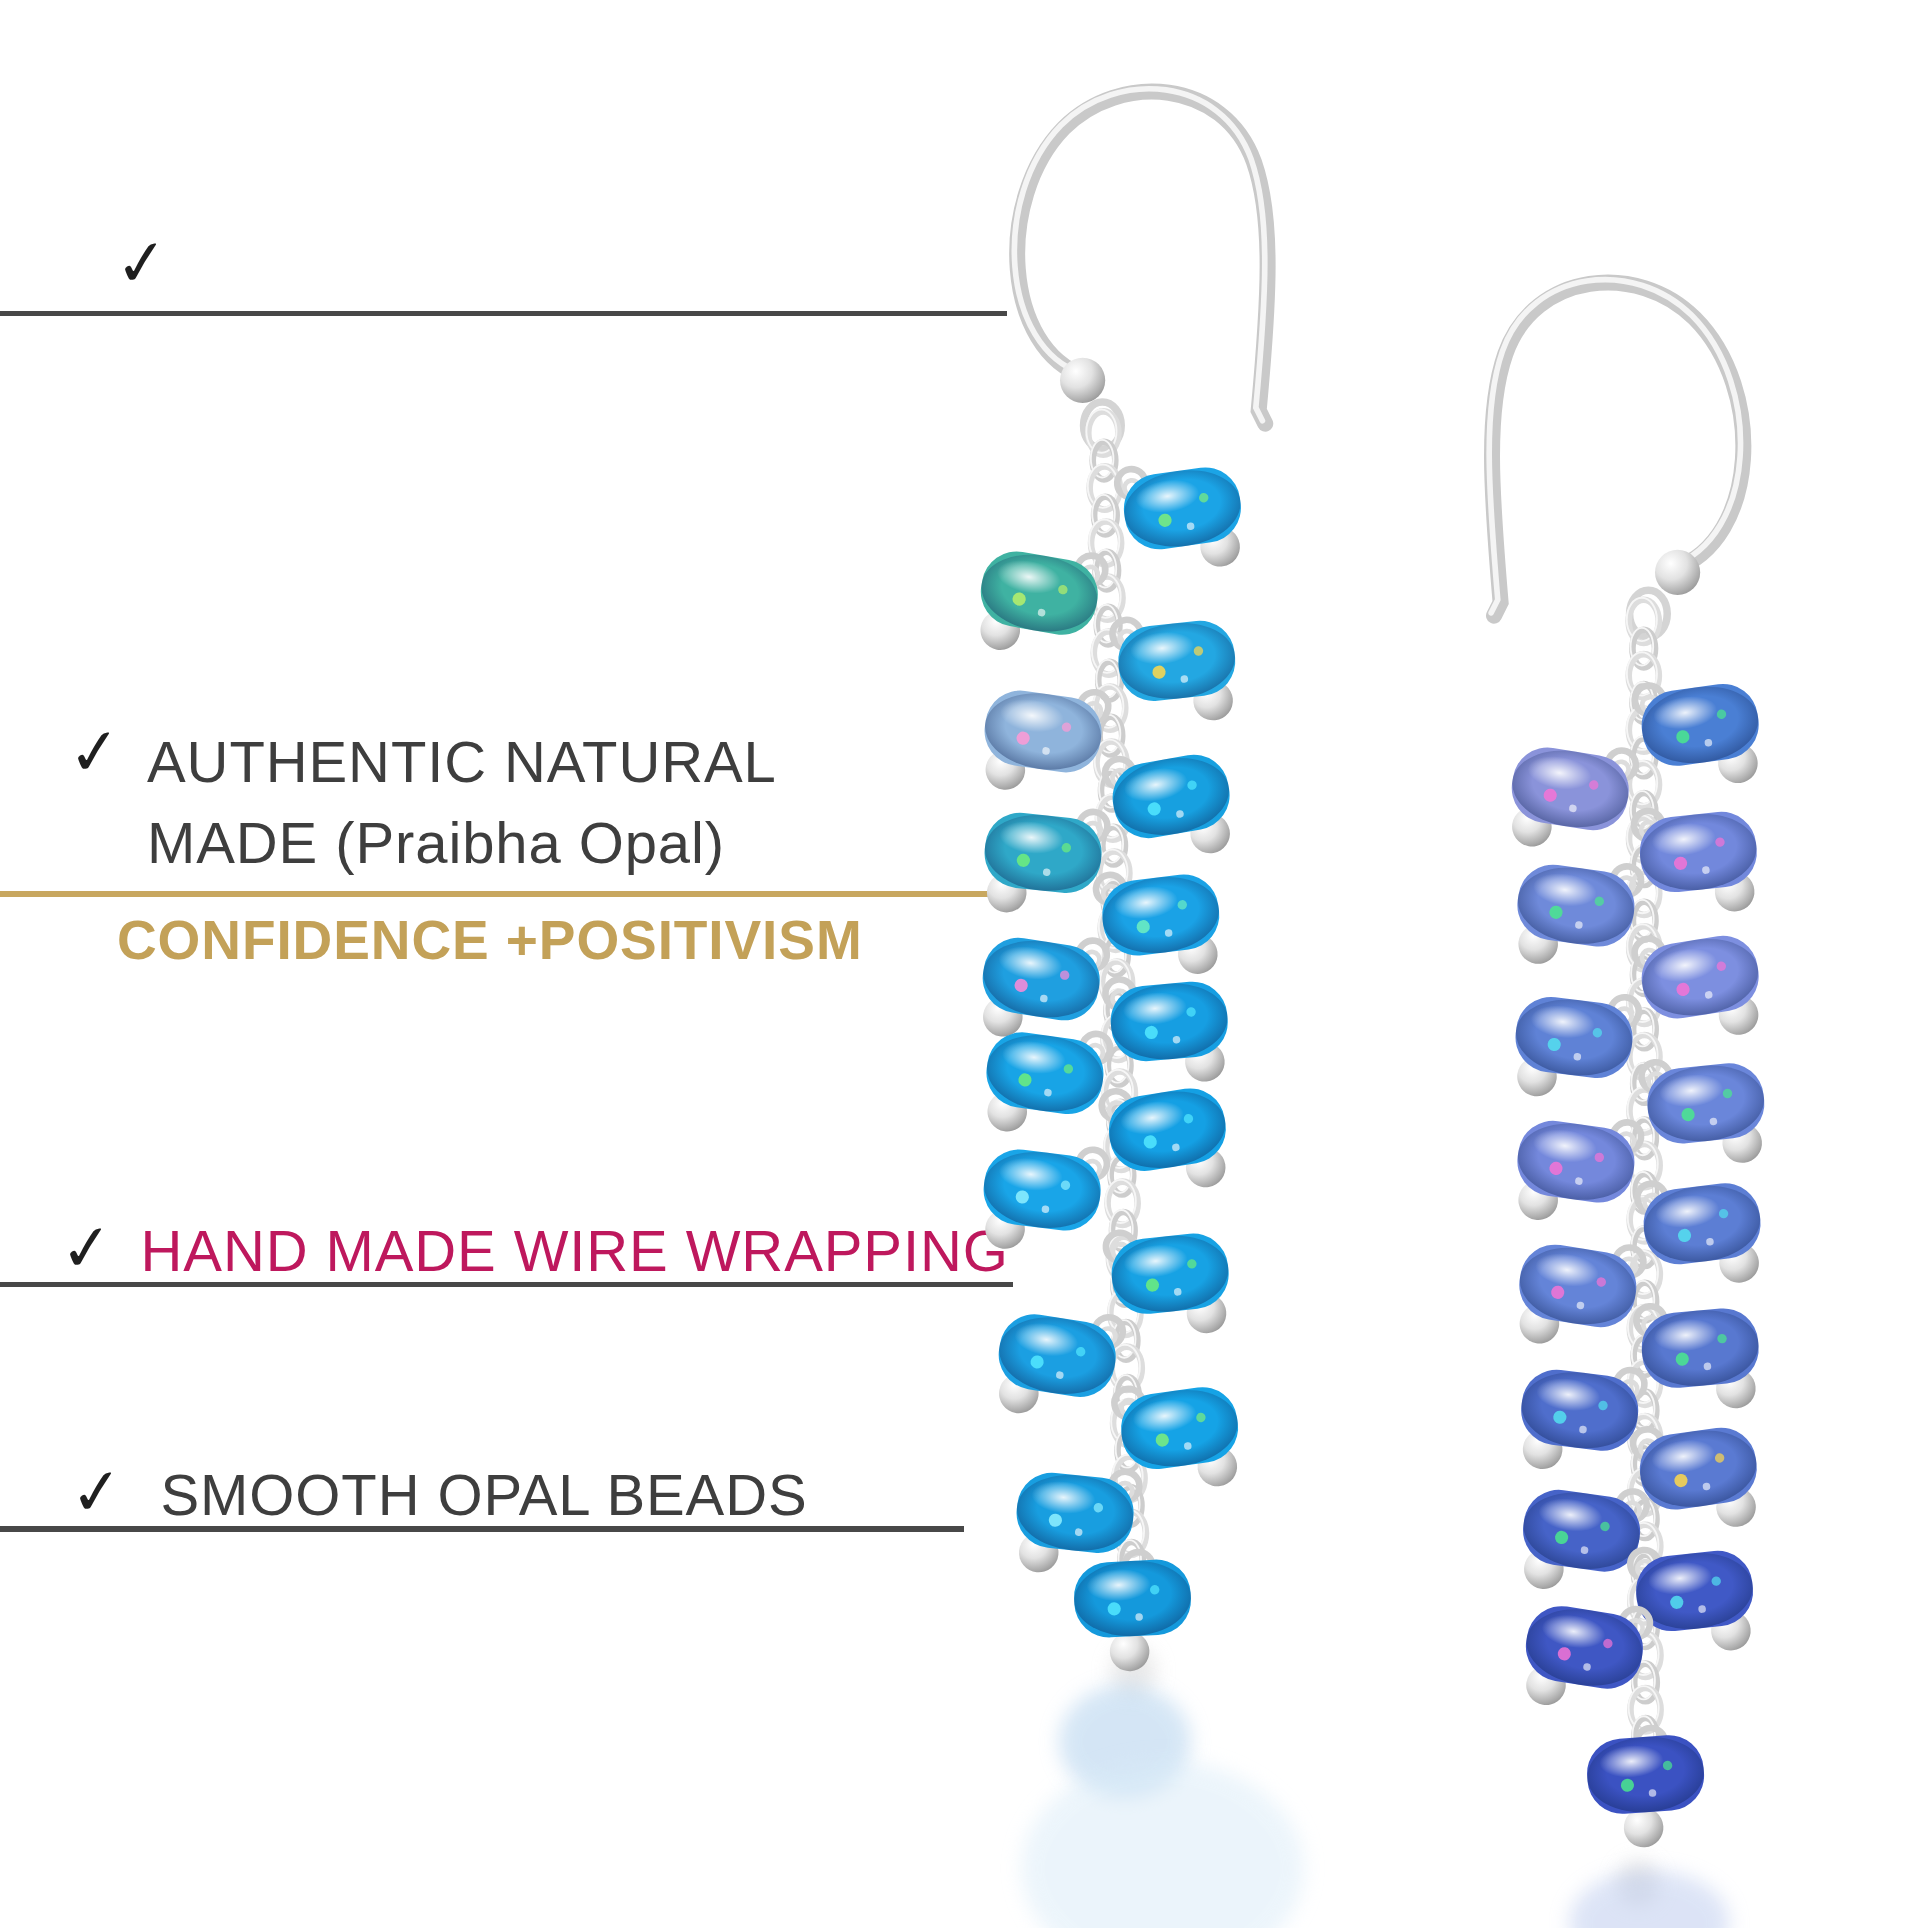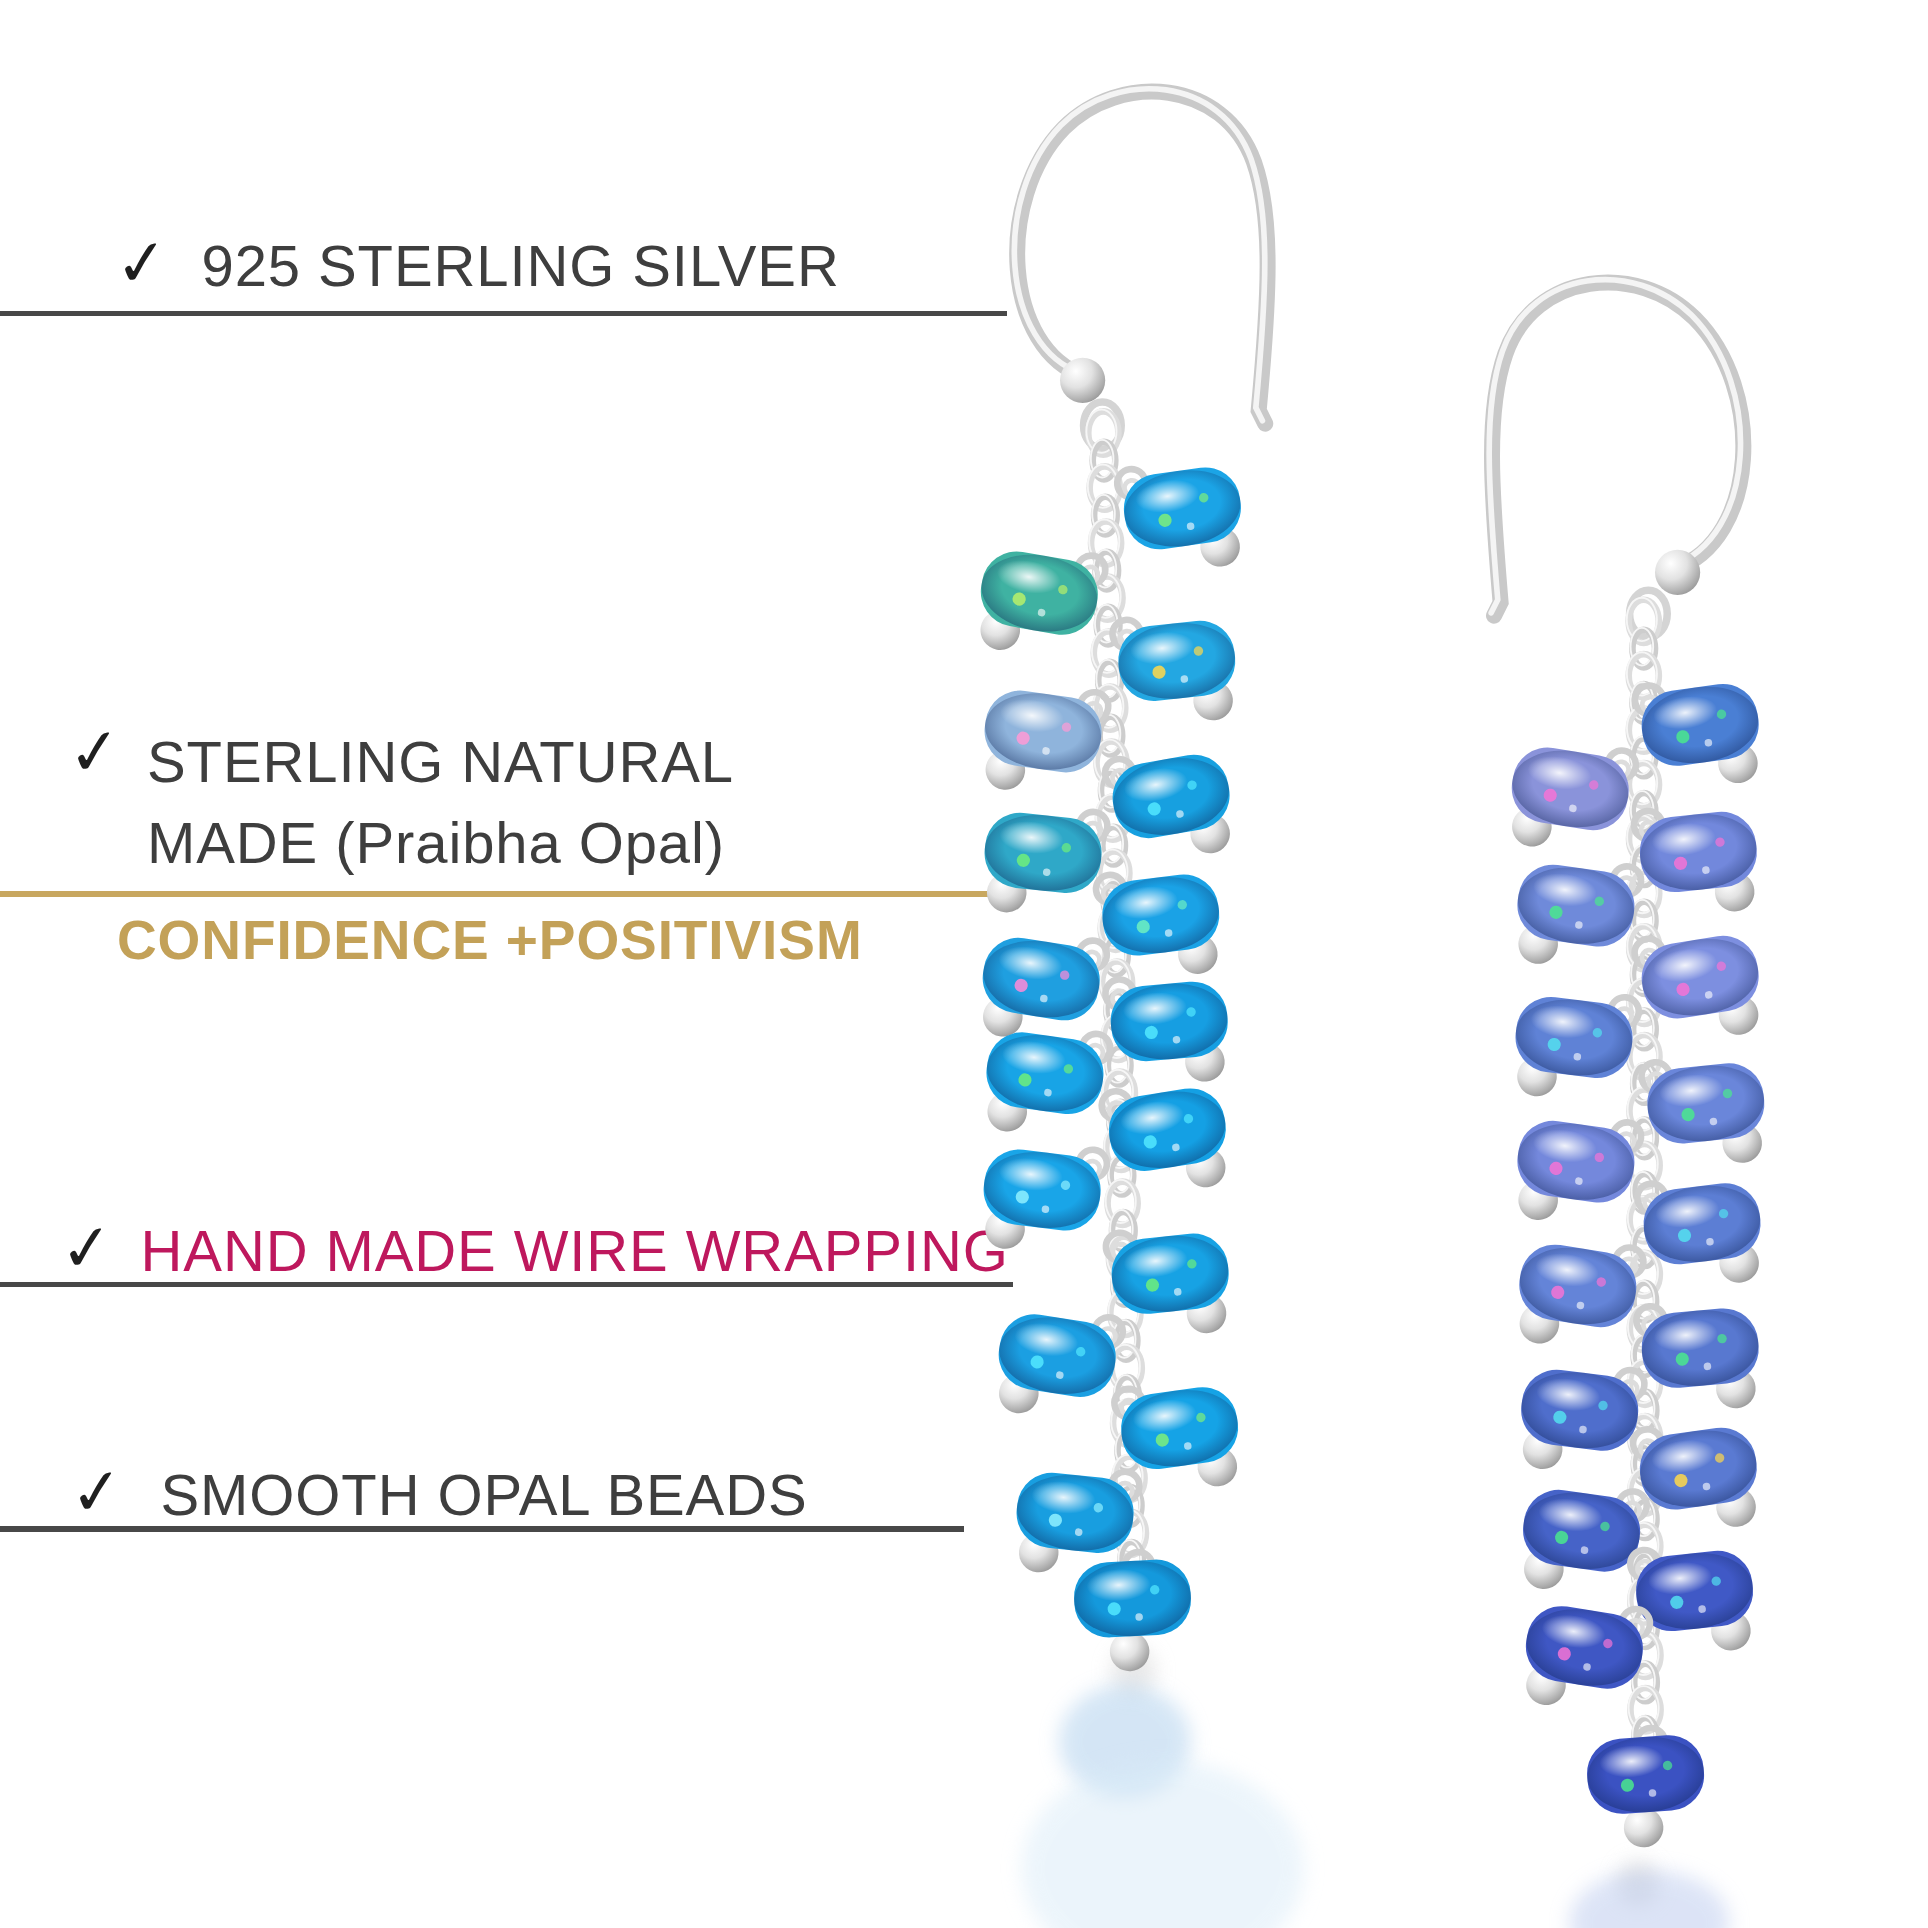--- a/index.html
+++ b/index.html
@@ -51,28 +51,27 @@
   
   .earrings-svg{position:absolute;left:0;top:0;}
 </style>
 </head>
 <body>
 
 <div class="canvas">
 
   <div class="feature" id="feature-sterling">
     <span class="check" style="color: rgb(31, 31, 31);">✓</span>
-    <span style="color: rgb(62, 62, 62);">925 STERLING SILVER</span>
   </div>
   <div class="divider" id="divider-1" style="background: rgb(72, 72, 72);"></div>
 
   <div class="feature" id="feature-authentic">
     <span class="check" style="color: rgb(31, 31, 31);">✓</span>
     <span class="lines" style="color: rgb(62, 62, 62);">
-      <span>STERLING NATURAL</span><br>
+      <span>AUTHENTIC NATURAL</span><br>
       <span>MADE (Praibha Opal)</span>
     </span>
   </div>
   <div class="divider" id="divider-gold" style="background: rgb(200, 167, 95);"></div>
   <div class="tagline" style="color: rgb(195, 161, 88); margin-left: 28px;">CONFIDENCE +POSITIVISM</div>
 
   <div class="feature" id="feature-handmade">
     <span class="check" style="color: rgb(31, 31, 31);">✓</span>
     <span style="color: #be185d;">HAND MADE WIRE WRAPPING</span>
   </div>

